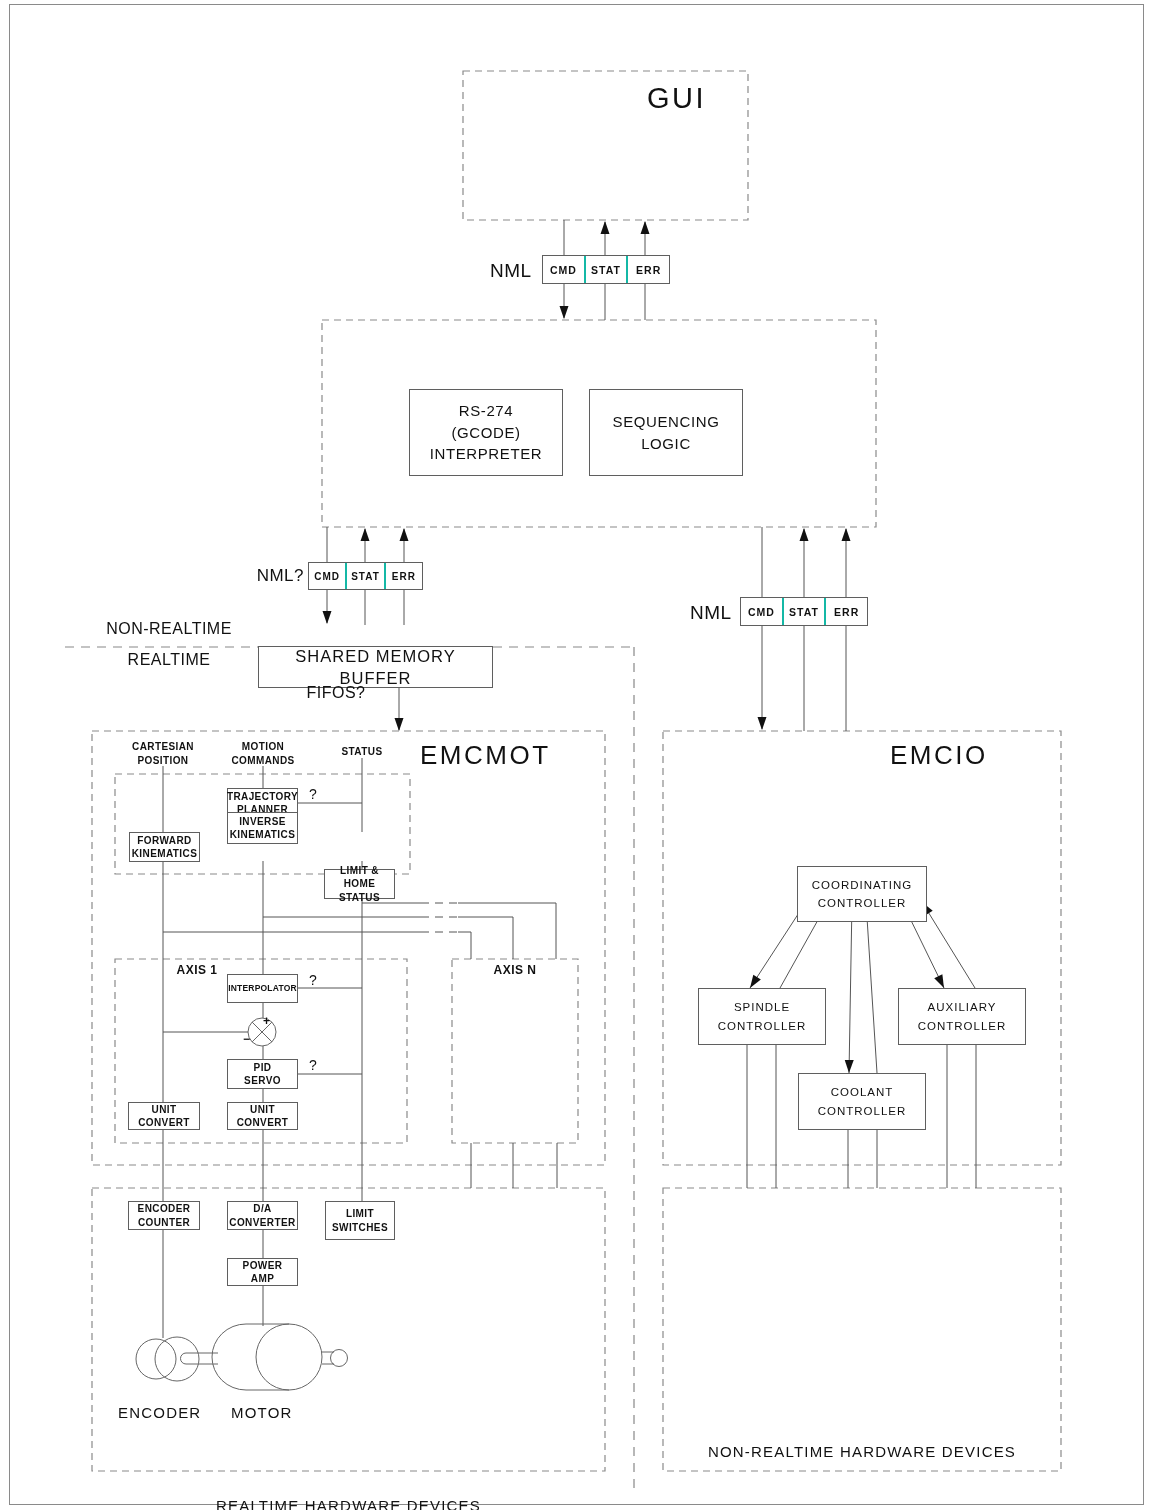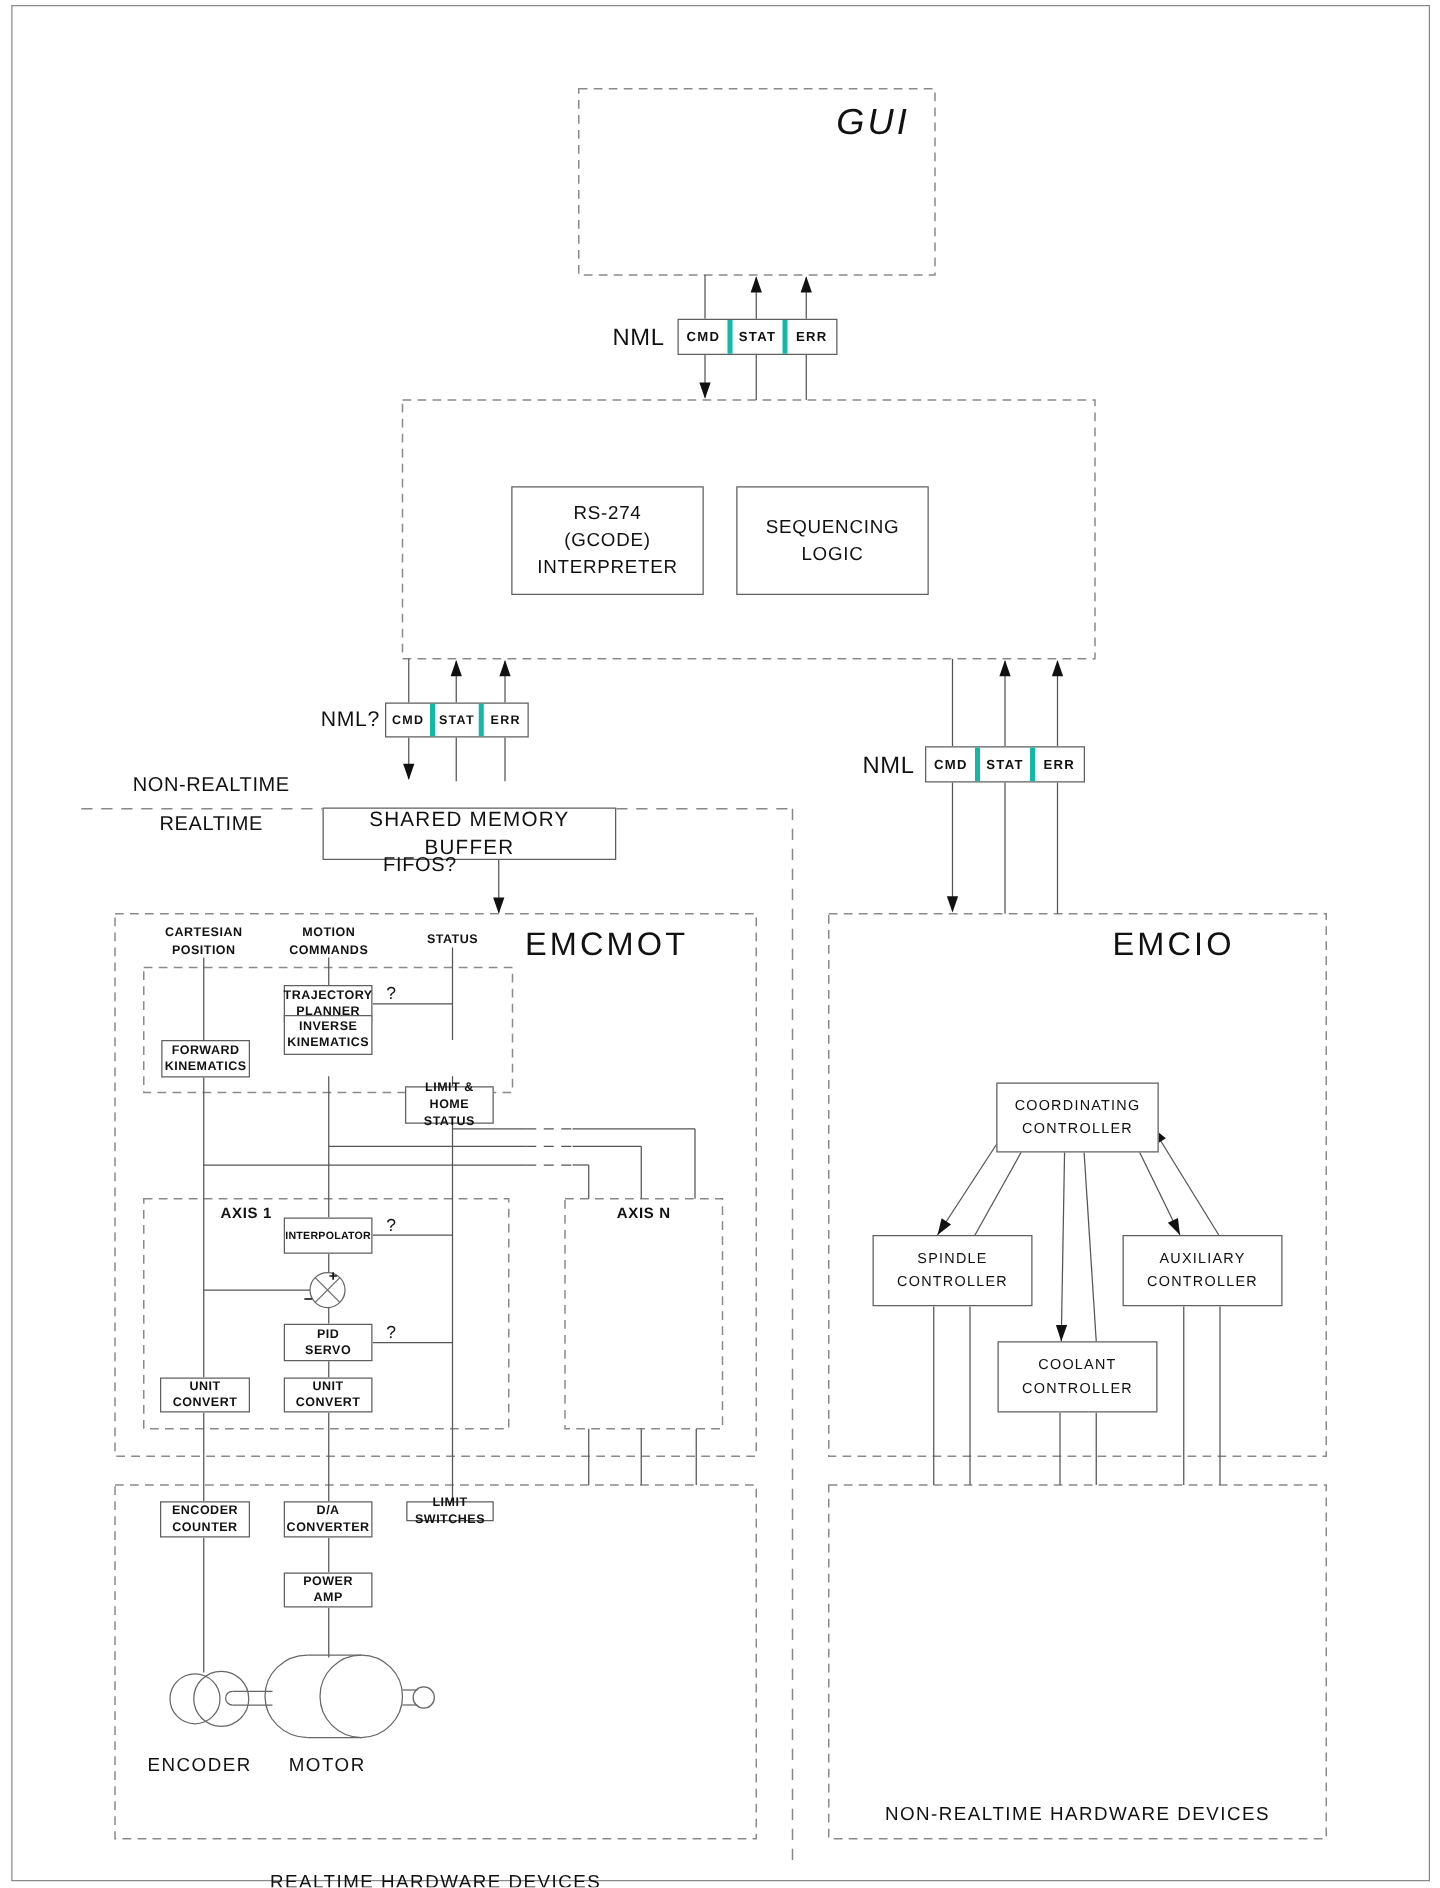--- a/index.html
+++ b/index.html
@@ -27,21 +27,21 @@
   .f-xs  { font-size:10px;  font-weight:bold; }
   .f-xxs { font-size:8.5px; font-weight:bold; letter-spacing:.2px; }
   .f-md  { font-size:15px; letter-spacing:.6px; line-height:1.45; }
   .f-buf { font-size:16.5px; letter-spacing:1px;margin-top:21px; }
   .f-ctl { font-size:11.5px; letter-spacing:1px; line-height:1.6; }
 
   .nmlrow { position:absolute; display:flex; background:#fff;
     border:1px solid #5f5f5f; box-sizing:border-box; }
   .nmlrow .cell { flex:1; display:flex; align-items:center; justify-content:center;
     font-size:10.5px; font-weight:bold; letter-spacing:1px; }
-  .nmlrow .cell + .cell { border-left:4px solid #14b8a6; }
+  .nmlrow .cell + .cell { border-left:2px solid #14b8a6; }
 
   .lbl { position:absolute; white-space:pre-line; }
   .l-big   { font-size:29px; letter-spacing:2.5px; text-align:right; }
   .l-big2  { font-size:26px; letter-spacing:2.5px; }
   .l-nml   { font-size:19px; letter-spacing:.5px; }
   .l-nmlq  { font-size:17px; letter-spacing:.5px; text-align:right; }
   .l-mid   { font-size:16px; letter-spacing:.5px; text-align:center; }
   .l-col   { font-size:10px; font-weight:bold; letter-spacing:.4px;
              text-align:center; line-height:1.4; }
   .l-axis  { font-size:12px; font-weight:bold; letter-spacing:.5px; text-align:center; }
@@ -193,21 +193,21 @@
       <polygon class="arw" points="0,0 -4.5,-13 4.5,-13" transform="translate(399,731)"></polygon>
       <polygon class="arw" points="0,0 -4.5,-13 4.5,-13" transform="translate(750,988) rotate(33)"></polygon>
       <polygon class="arw" points="0,0 -4.5,-13 4.5,-13" transform="translate(828,902) rotate(-151)"></polygon>
       <polygon class="arw" points="0,0 -4.5,-13 4.5,-13" transform="translate(849,1073) rotate(1)"></polygon>
       <polygon class="arw" points="0,0 -4.5,-13 4.5,-13" transform="translate(866,902) rotate(176)"></polygon>
       <polygon class="arw" points="0,0 -4.5,-13 4.5,-13" transform="translate(944,988) rotate(-26)"></polygon>
       <polygon class="arw" points="0,0 -4.5,-13 4.5,-13" transform="translate(922,902) rotate(148)"></polygon>
     </g>
   </svg>
 
-  <div class="lbl l-big" style="left:548px; top:82px;  width:180px;font-style:italic;">GUI</div>
+  <div class="lbl l-big" style="left:526px; top:82px;  width:180px;">GUI</div>
 
   <div class="lbl l-big2" style="left:420px; top:740px; width:158px;">EMCMOT</div>
   <div class="lbl l-big2" style="left:890px; top:740px; width:156px;">EMCIO</div>
 
   <div class="lbl l-nml" style="left:490px; top:260px;">NML</div>
   <div class="nmlrow" style="left:542px; top:255px; width:128px; height:29px;">
     <div class="cell">CMD</div>
     <div class="cell">STAT</div>
     <div class="cell">ERR</div>
   </div>
@@ -274,21 +274,21 @@
 CONTROLLER</div>
   <div class="sbox f-ctl" style="left:898px; top:988px; width:128px; height:57px;">AUXILIARY
 CONTROLLER</div>
   <div class="sbox f-ctl" style="left:798px; top:1073px; width:128px; height:57px;">COOLANT
 CONTROLLER</div>
 
   <div class="sbox f-xs" style="left:128px; top:1201px; width:72px; height:29px;">ENCODER
 COUNTER</div>
   <div class="sbox f-xs" style="left:227px; top:1201px; width:71px; height:29px;">D/A
 CONVERTER</div>
-  <div class="sbox f-xs" style="left:325px; top:1201px; width:70px; height:16px;">LIMIT
+  <div class="sbox f-xs" style="left:325px; top:1201px; width:70px; height:39px;">LIMIT
 SWITCHES</div>
   <div class="sbox f-xs" style="left:227px; top:1258px; width:71px; height:28px;">POWER
 AMP</div>
   <div class="lbl l-hw" style="left:118px; top:1404px; width:90px; text-align:left;">ENCODER</div>
   <div class="lbl l-hw" style="left:231px; top:1404px; width:70px; text-align:left;">MOTOR</div>
   <div class="lbl l-hw" style="left:92px; top:1497px; width:513px;">REALTIME HARDWARE DEVICES</div>
   <div class="lbl l-hw" style="left:663px; top:1443px; width:398px;">NON-REALTIME HARDWARE DEVICES</div>
 </div>
 
 </body></html>

